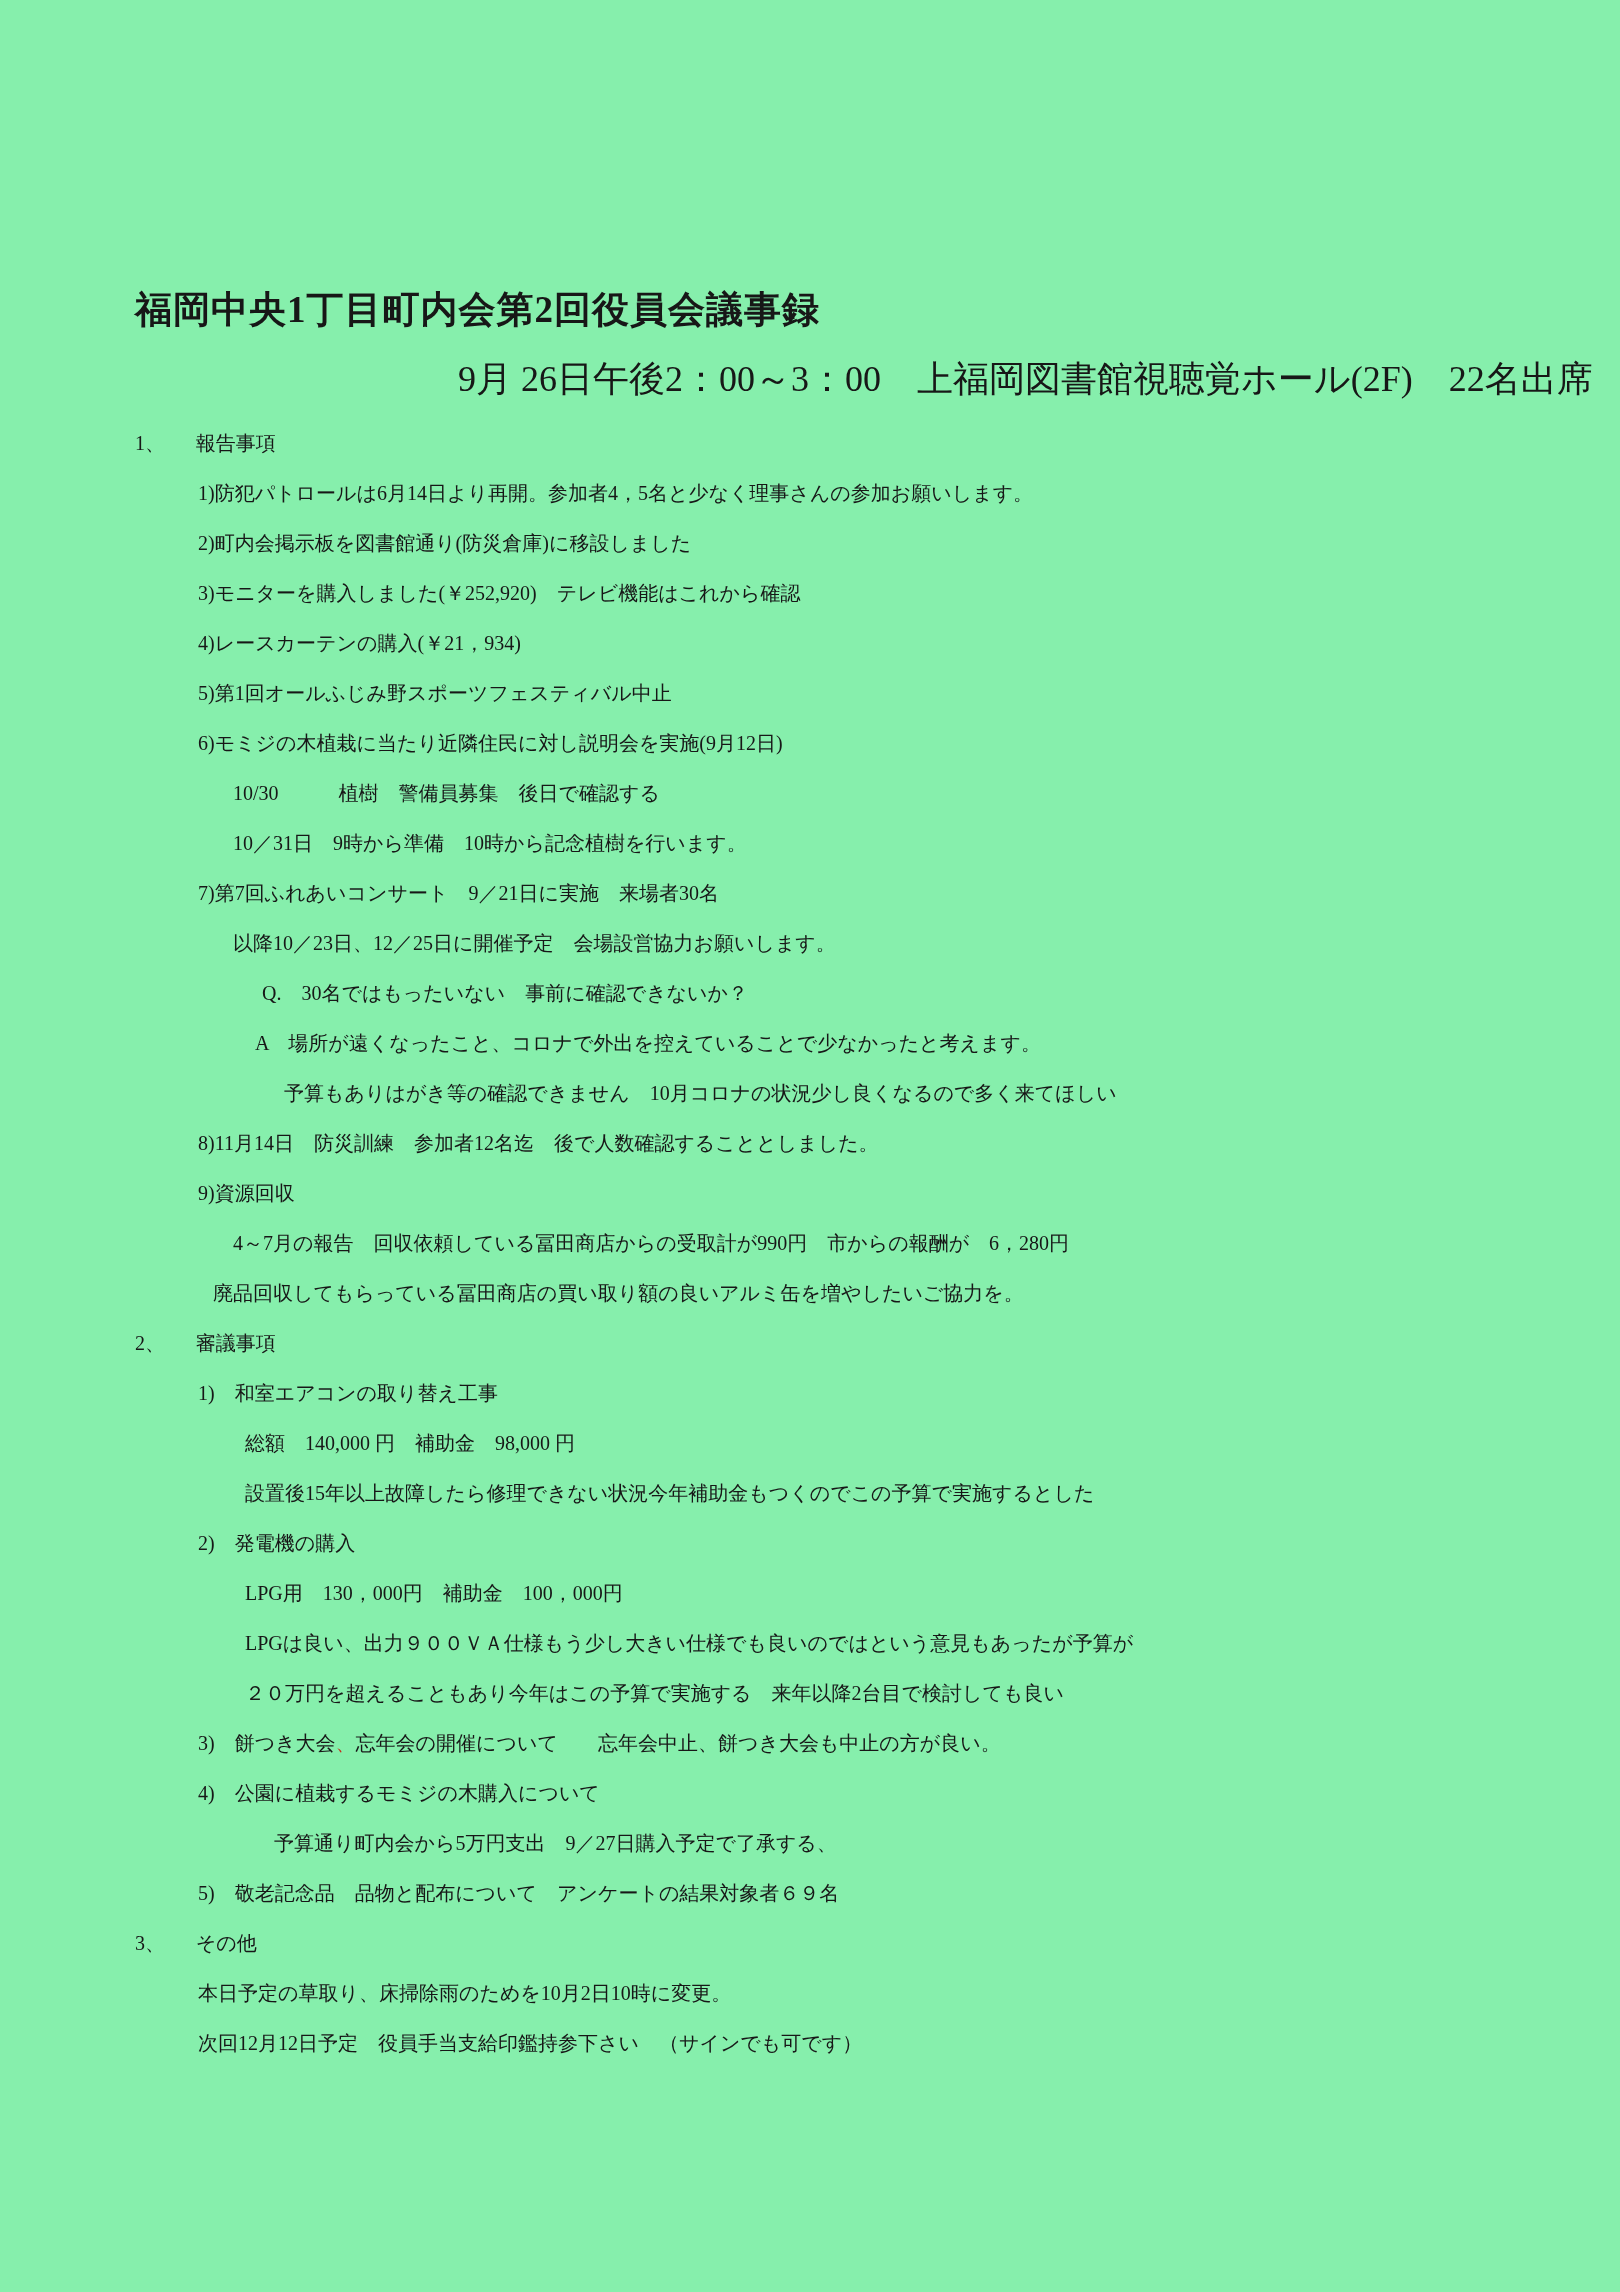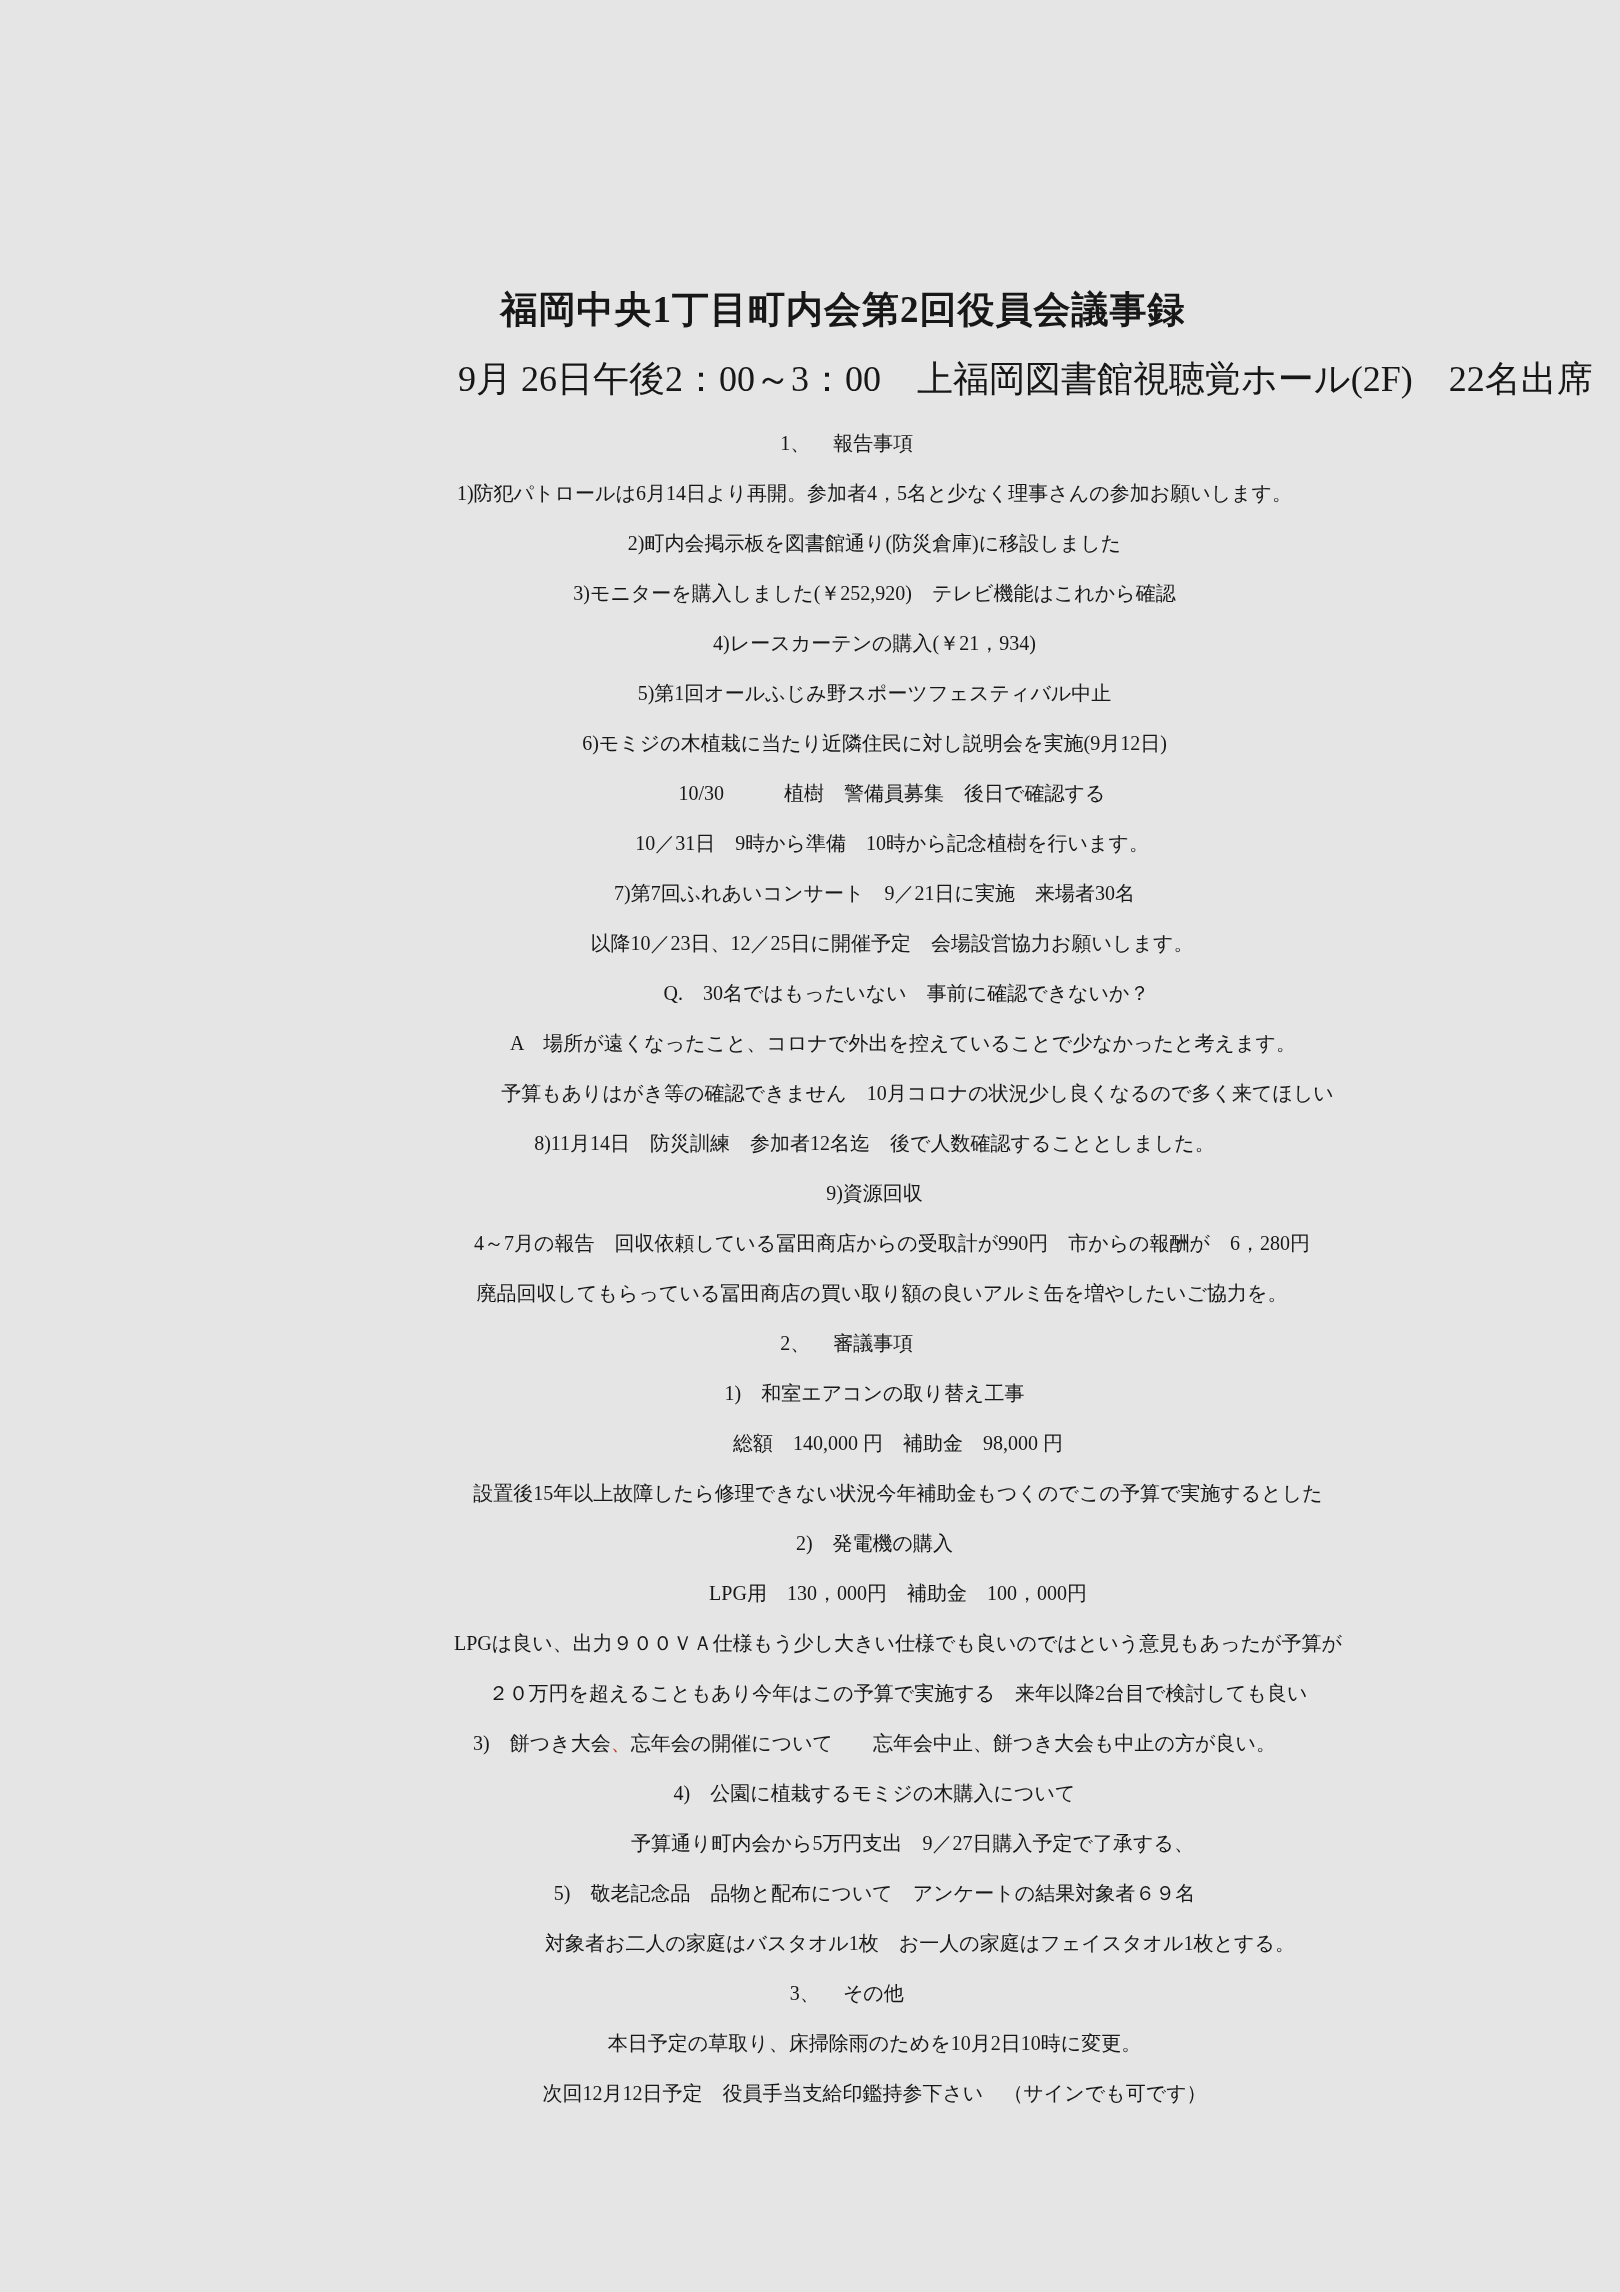--- a/index.html
+++ b/index.html
@@ -4,27 +4,26 @@
 <style>
   html, body {
     margin: 0;
     padding: 0;
     background: #ffffff;
   }
   .page {
     position: relative;
     width: 1620px;
     height: 2293px;
-    background: #e5e5e5;
+    background: #86efac;
     box-sizing: border-box;
     padding: 287px 69px 0 135px;
     font-family: "Liberation Serif", "DejaVu Serif", serif;
     color: #171717;
     overflow: hidden;
-    text-align: center;
   }
   .doc-title {
     font-size: 37px;
     font-weight: bold;
     letter-spacing: 1px;
     line-height: 45px;
     white-space: pre;
   }
   .meeting-info {
     margin-top: 31px;
@@ -98,21 +97,20 @@
     <div class="doc-line ind-item">2)　発電機の購入</div>
     <div class="doc-line ind-sub2">LPG用　130，000円　補助金　100，000円</div>
     <div class="doc-line ind-sub2">LPGは良い、出力９００ＶＡ仕様もう少し大きい仕様でも良いのではという意見もあったが予算が</div>
     <div class="doc-line ind-sub2">２０万円を超えることもあり今年はこの予算で実施する　来年以降2台目で検討しても良い</div>
 
     <div class="doc-line ind-item"><span>3)　餅つき大会</span><span class="red-comma" style="color: rgb(194, 50, 30);">、</span><span>忘年会の開催について　　忘年会中止、餅つき大会も中止の方が良い。</span></div>
 
     <div class="doc-line ind-item">4)　公園に植栽するモミジの木購入について</div>
     <div class="doc-line ind-budget2">予算通り町内会から5万円支出　9／27日購入予定で了承する、</div>
     <div class="doc-line ind-item">5)　敬老記念品　品物と配布について　アンケートの結果対象者６９名</div>
-    <div class="doc-line ind-towel">対象者お二人の家庭はバスタオル1枚　お一人の家庭はフェイスタオル1枚とする。</div>
 
     <div class="doc-line"><span class="sec-num">3、</span><span class="sec-title">その他</span></div>
 
     <div class="doc-line ind-item">本日予定の草取り、床掃除雨のためを10月2日10時に変更。</div>
     <div class="doc-line ind-item">次回12月12日予定　役員手当支給印鑑持参下さい　（サインでも可です）</div>
 
   </div>
 </div>
 
 

